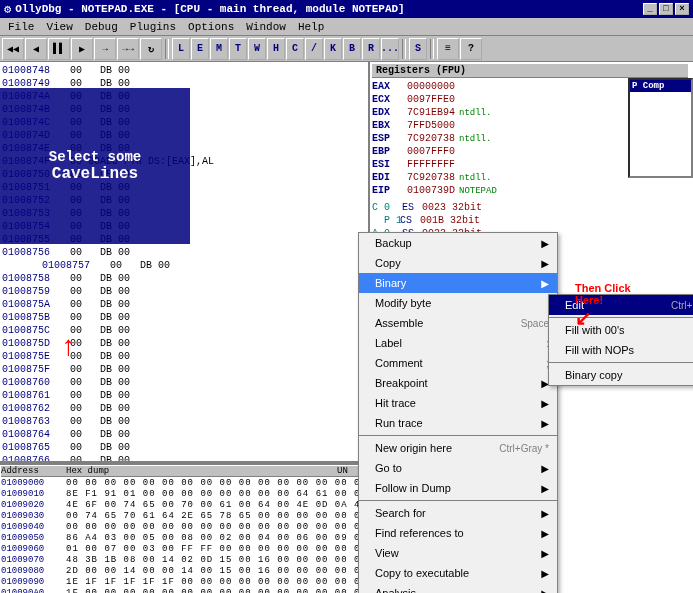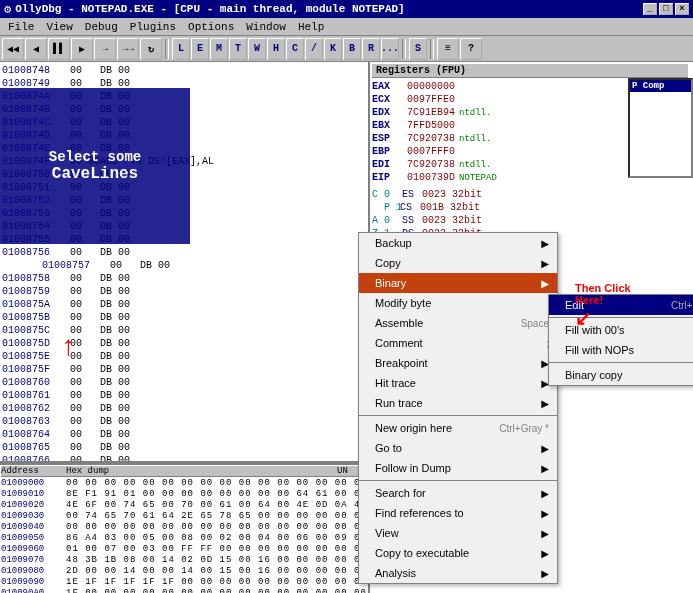--- a/index.html
+++ b/index.html
@@ -235,21 +235,21 @@
     }
     .cm-item {
       display: flex;
       align-items: center;
       justify-content: space-between;
       padding: 3px 8px 3px 16px;
       cursor: pointer;
       height: 20px;
     }
     .cm-item.active-highlight {
-      background: #c2410c;
+      background: #3b82f6;
       color: white;
     }
     .cm-separator {
       height: 1px;
       background: #808080;
       margin: 2px 0;
     }
     .cm-arrow {
       margin-left: 8px;
       font-size: 10px;
@@ -654,20 +654,24 @@
       <div class="reg-row">
           <span class="reg-name">ESP</span>
           <span class="reg-val">7C920738</span>
           <span class="reg-comment">ntdll.</span>
         </div>
       <div class="reg-row">
           <span class="reg-name">EBP</span>
           <span class="reg-val">0007FFF0</span>
         </div>
       <div class="reg-row">
+          <span class="reg-name">ESI</span>
+          <span class="reg-val">FFFFFFFF</span>
+        </div>
+      <div class="reg-row">
           <span class="reg-name">EDI</span>
           <span class="reg-val">7C920738</span>
           <span class="reg-comment">ntdll.</span>
         </div>
       <div class="reg-row">
           <span class="reg-name">EIP</span>
           <span class="reg-val">0100739D</span>
           <span class="reg-comment">NOTEPAD</span>
         </div>
       <div style="height:4px;"></div>
@@ -735,20 +739,24 @@
         <span class="cm-arrow">▶</span>
       </div>
     <div class="cm-item">
         <span>Modify byte</span>
       </div>
     <div class="cm-item">
         <span>Assemble</span>
         <span class="cm-shortcut">Space</span>
       </div>
     <div class="cm-item">
+        <span>Label</span>
+        <span class="cm-shortcut">:</span>
+      </div>
+    <div class="cm-item">
         <span>Comment</span>
         <span class="cm-shortcut">;</span>
       </div>
     <div class="cm-item">
         <span>Breakpoint</span>
         <span class="cm-arrow">▶</span>
       </div>
     <div class="cm-item">
         <span>Hit trace</span>
         <span class="cm-arrow">▶</span>

